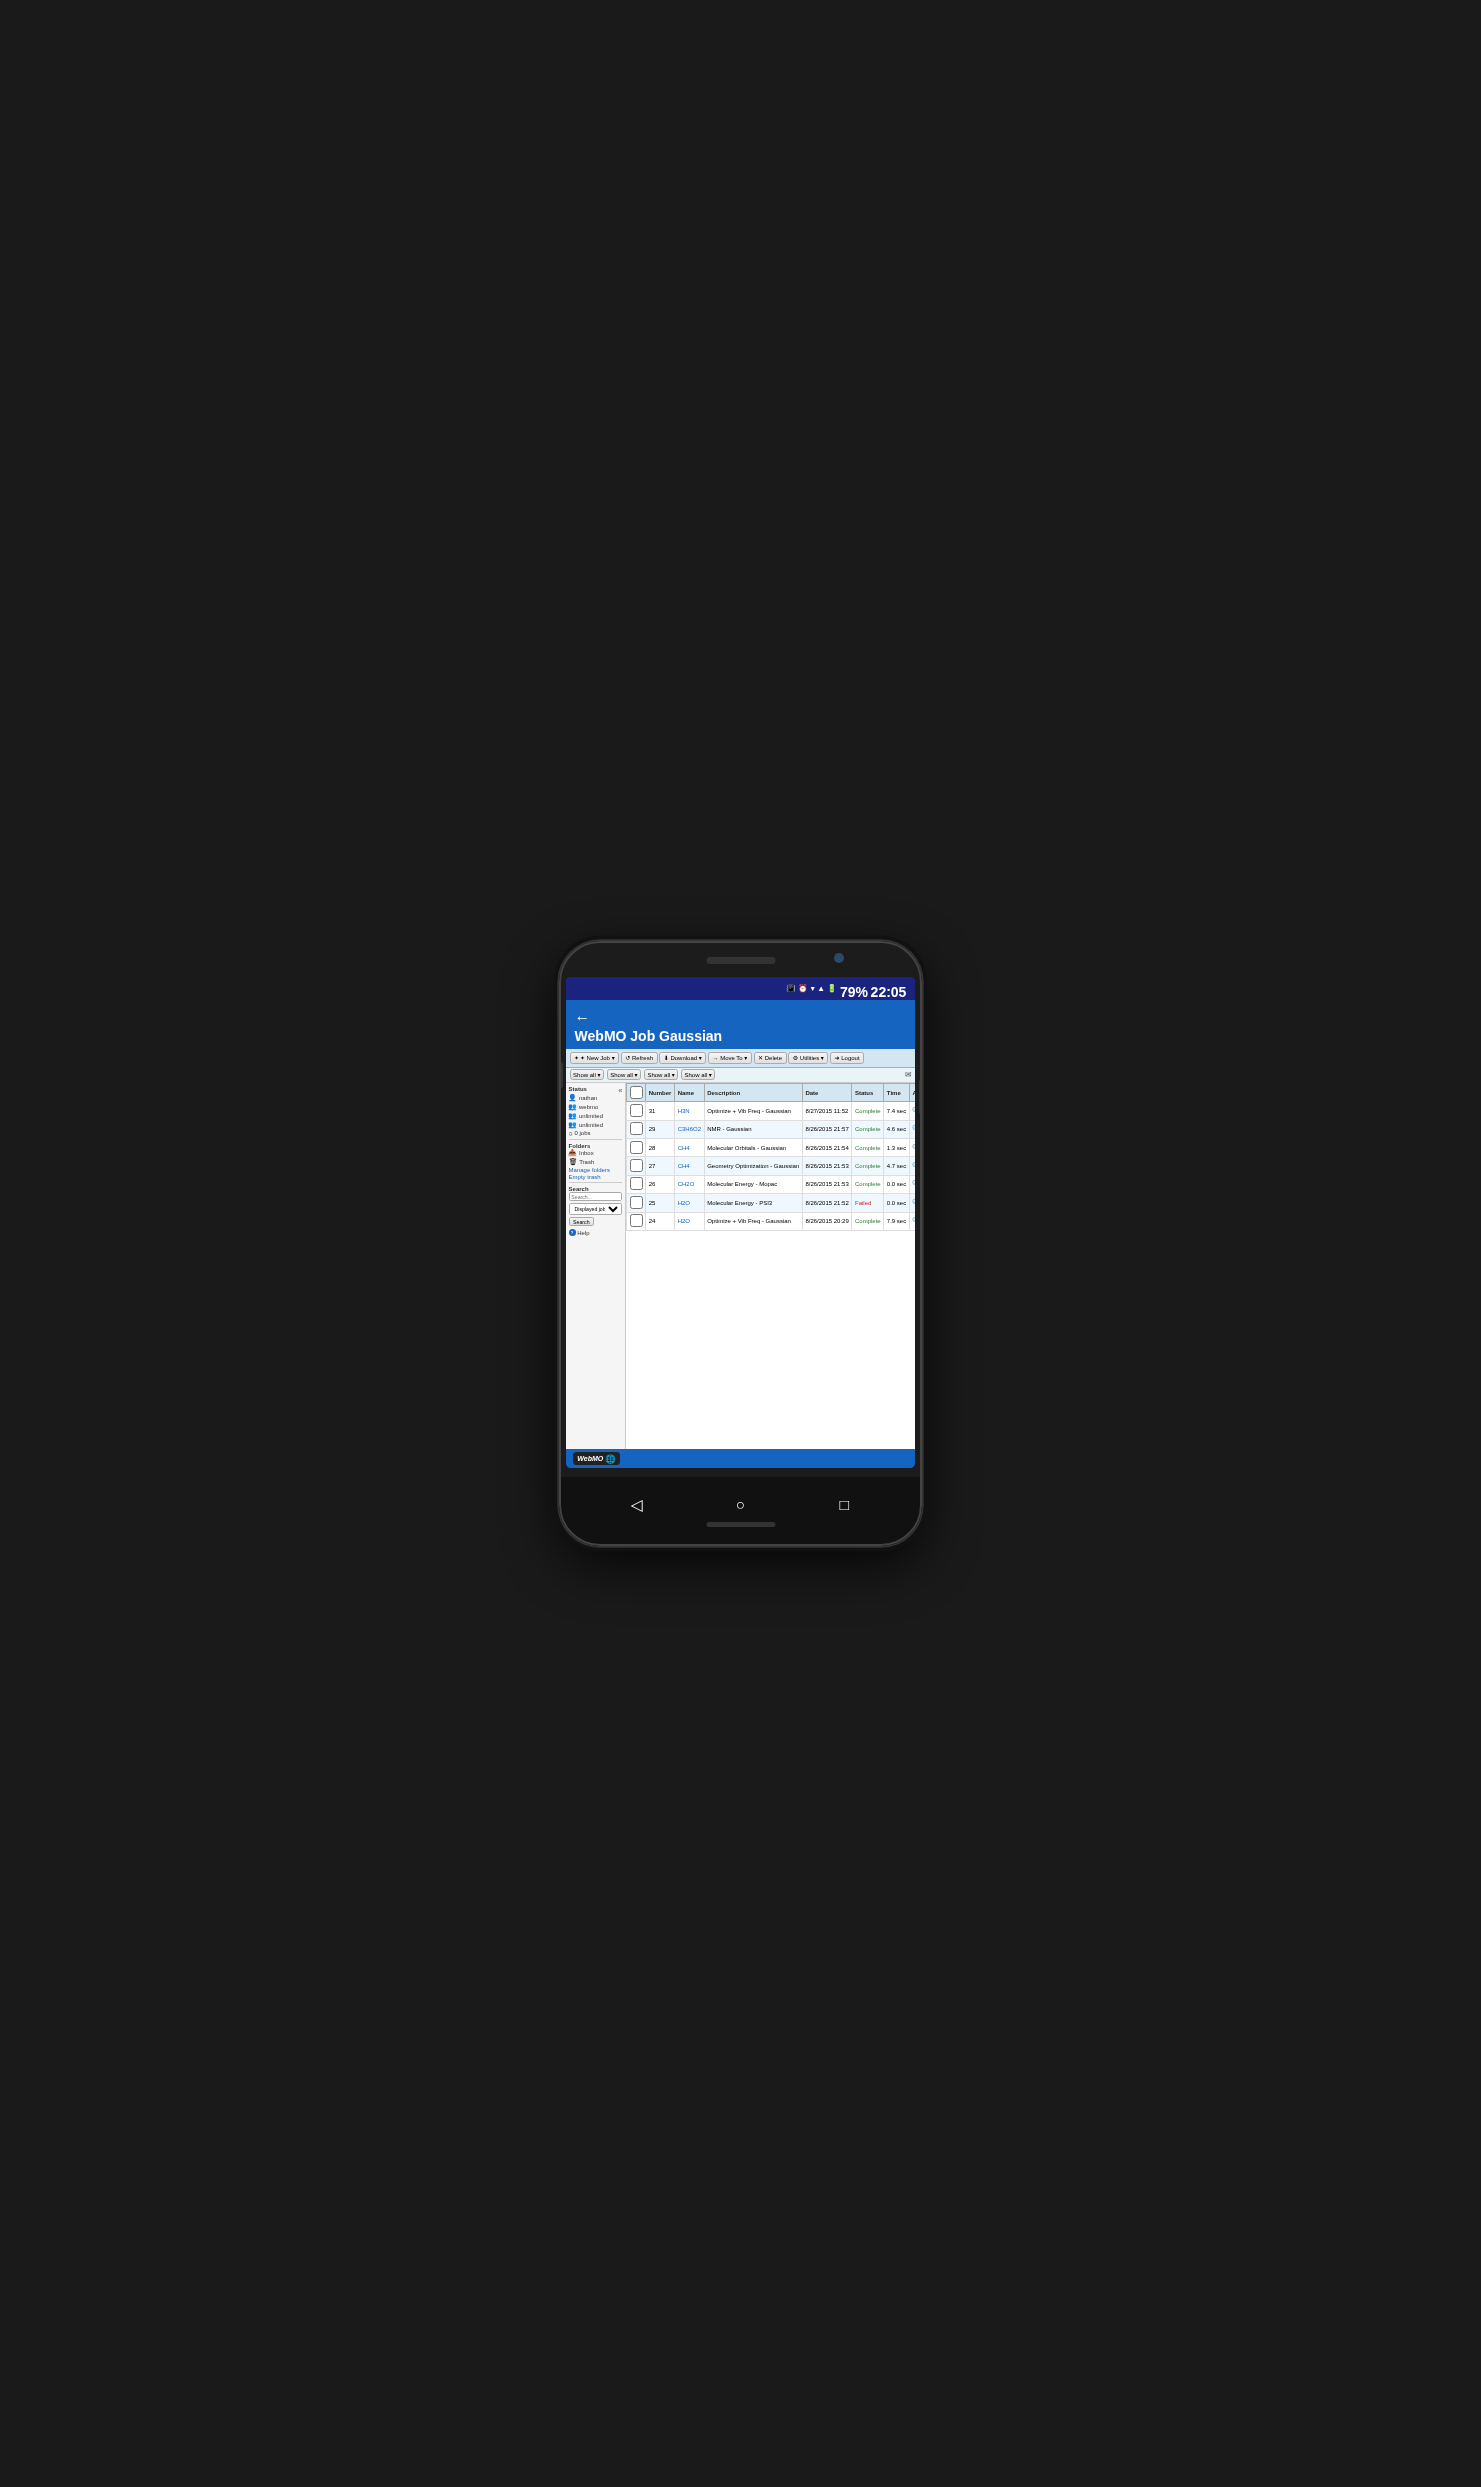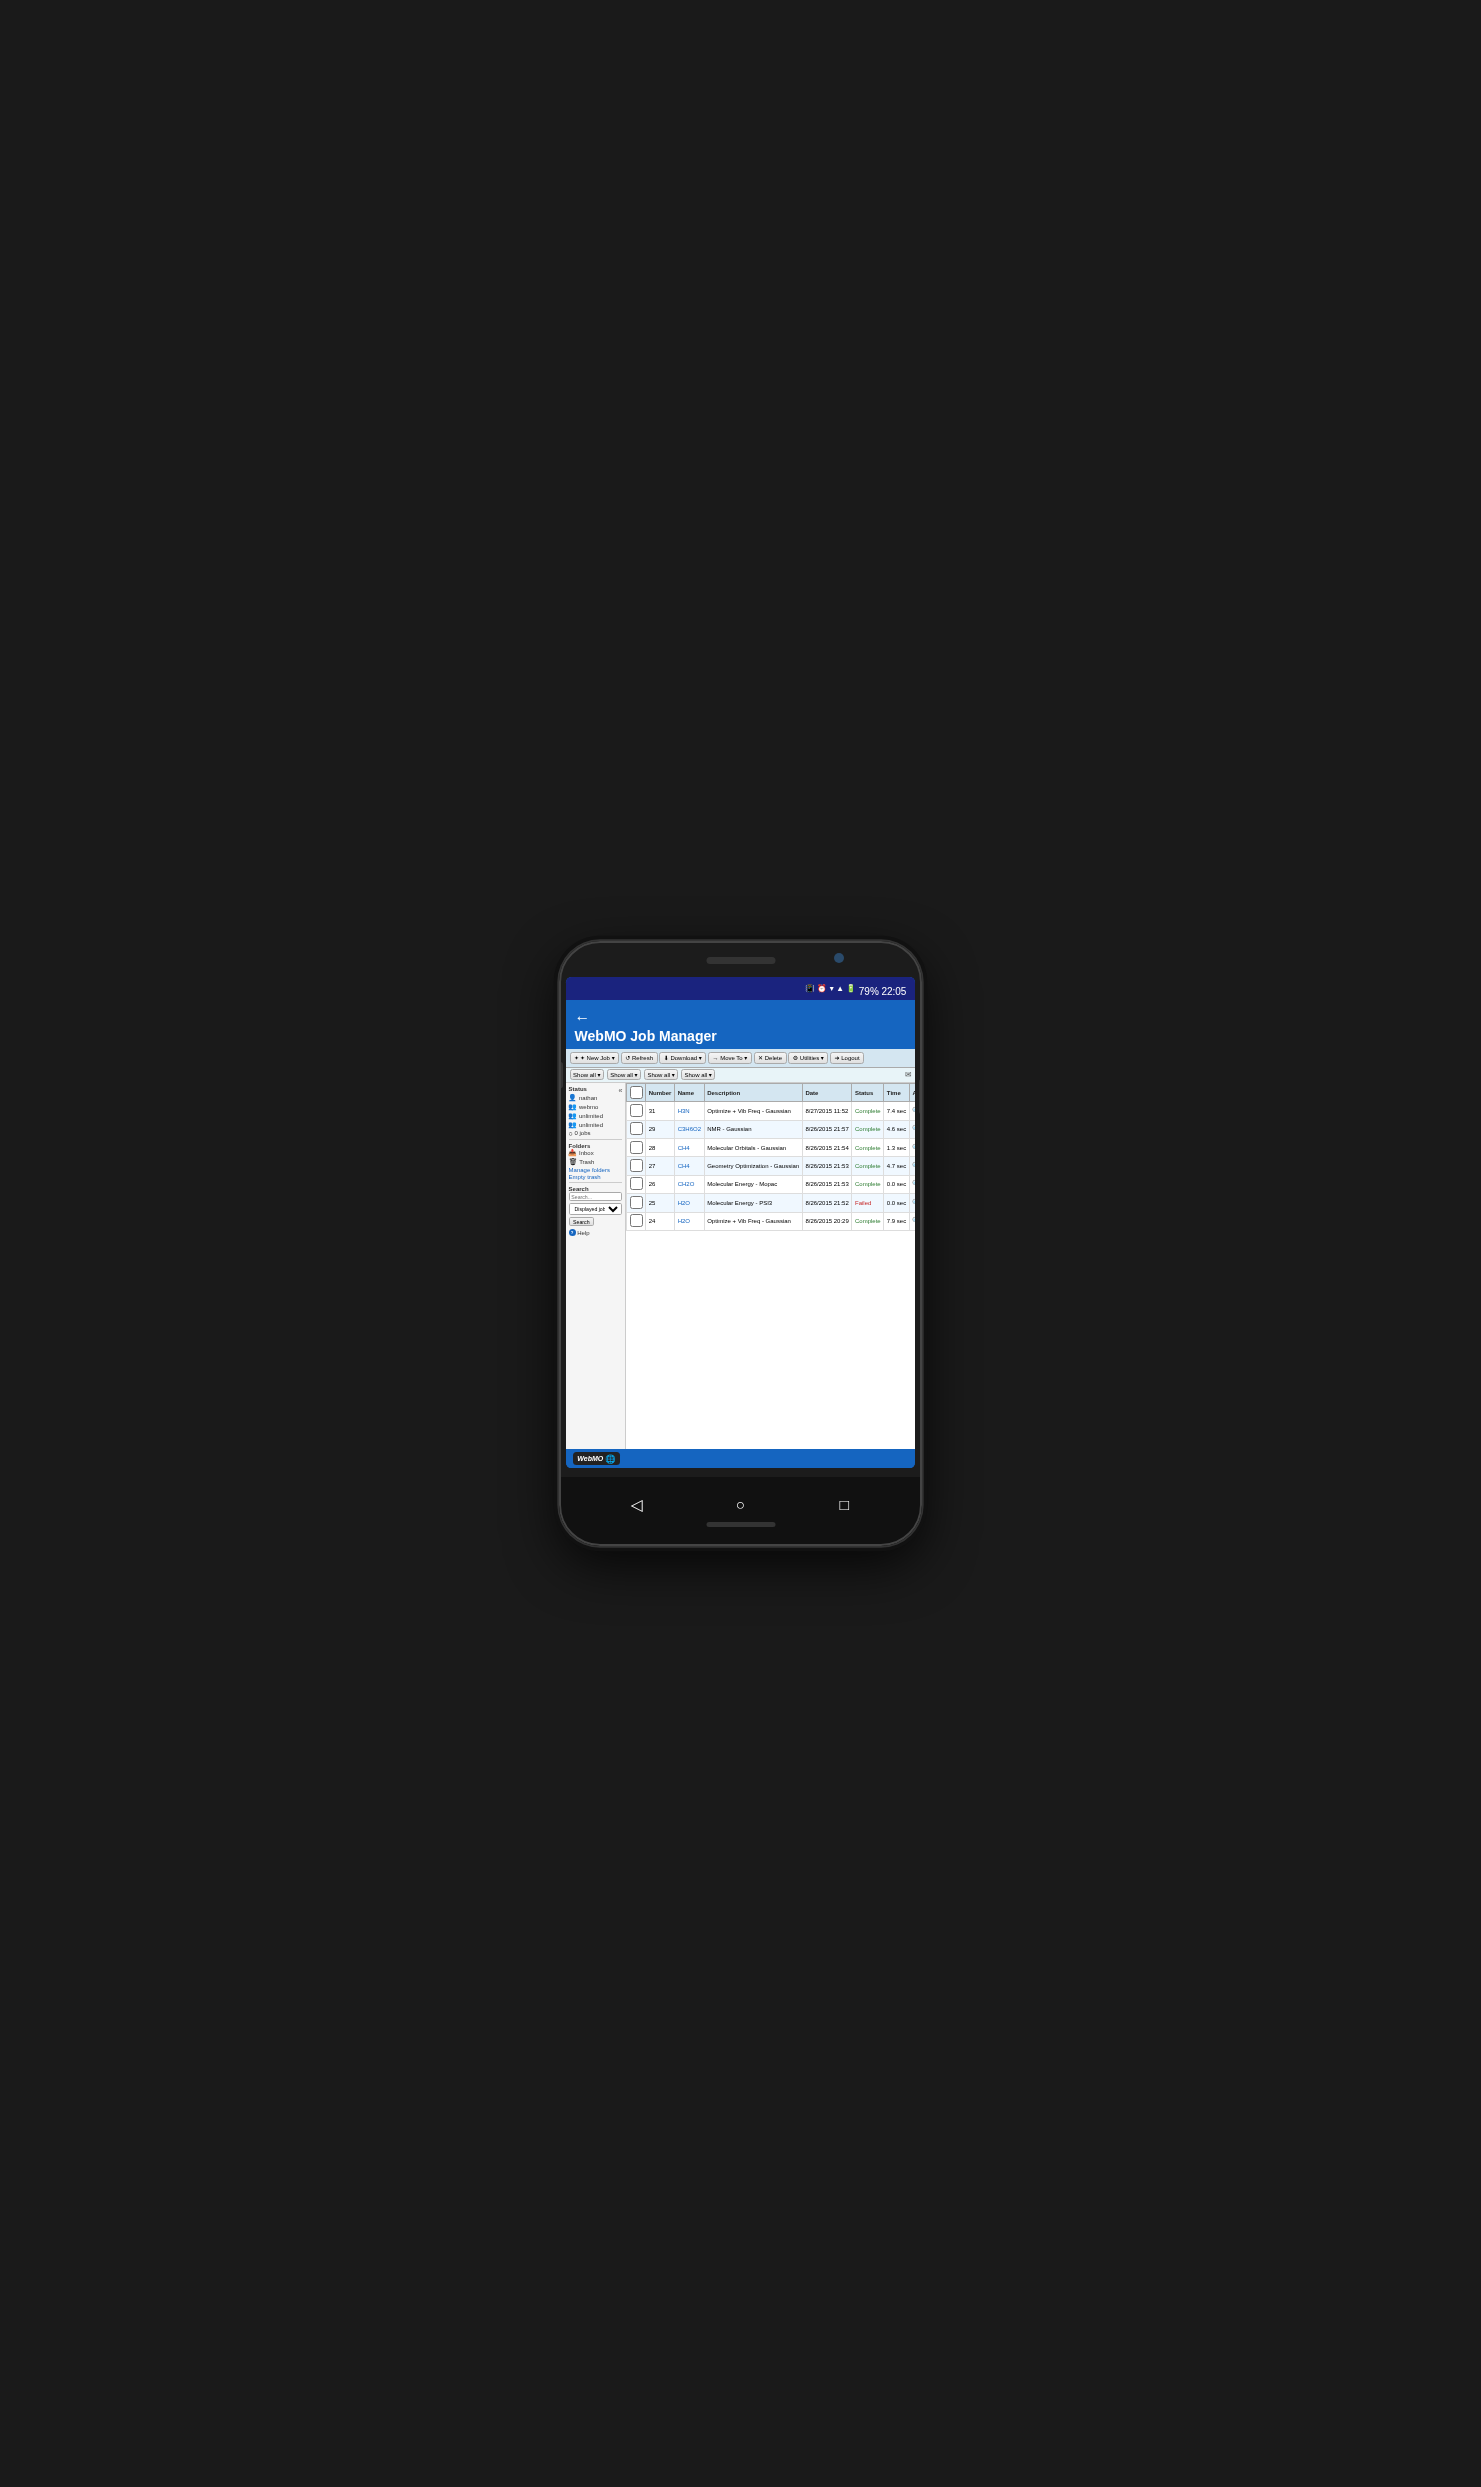--- a/index.html
+++ b/index.html
@@ -74,22 +74,22 @@
       display: flex;
       align-items: center;
       justify-content: flex-end;
       padding: 0 8.6px;
       gap: 3.5px;
       flex-shrink: 0;
     }
 
     .status-bar-text {
       color: white;
-      font-size: 10px;
-      font-weight: normal;
+      font-size: 14px;
+      font-weight: bold;
       margin-top: 7px;
     }
 
     .status-icons {
       display: flex;
       align-items: center;
       gap: 2.6px;
     }
 
     .status-icon {
@@ -451,21 +451,21 @@
         <span class="status-icon">▾</span>
         <span class="status-icon">▲</span>
         <span class="status-icon">🔋</span>
         <span class="status-bar-text">79%</span>
         <span class="status-bar-text">22:05</span>
       </div>
     </div>
 
     <div class="app-header">
       <div class="back-btn">←</div>
-      <div class="app-title">WebMO Job Manager</div>
+      <div class="app-title">WebMO Job Gaussian</div>
     </div>
 
     <div class="webmo-content">
 
       <div class="toolbar">
         <button class="toolbar-btn">
           <span>✦</span>
           <span>✦ New Job ▾</span>
         </button>
         <button class="toolbar-btn">

